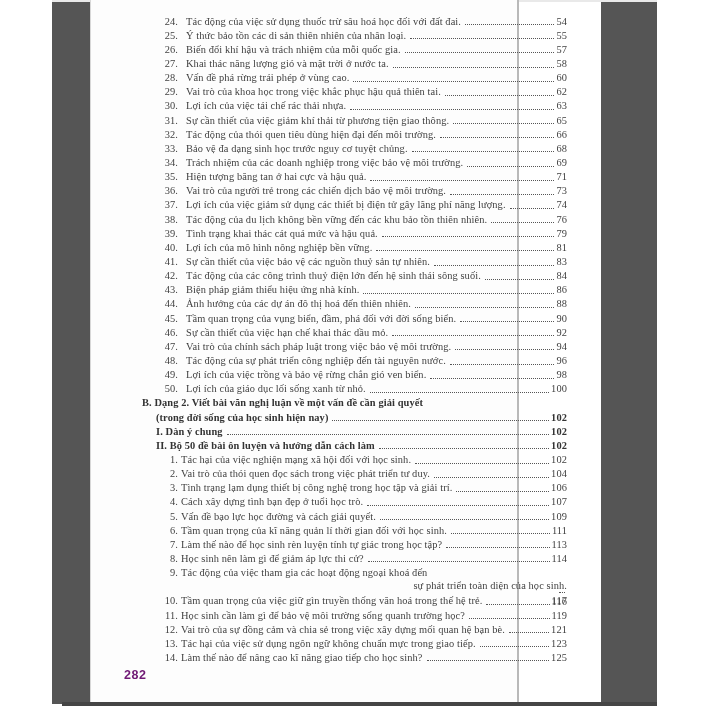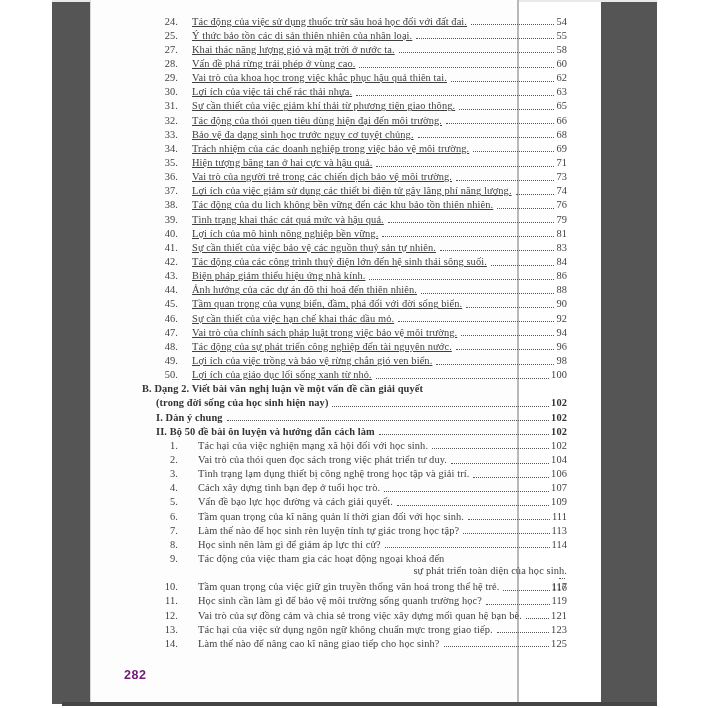--- a/index.html
+++ b/index.html
@@ -27,23 +27,23 @@
     position:absolute;left:0;top:14px;width:477px;
     font-size:10.4px;color:var(--text,#3f3f3f);
     letter-spacing:0.1px;
   }
   .row{display:flex;align-items:flex-end;height:14.15px;white-space:nowrap;}
   .row .num{flex:0 0 36px;text-align:right;line-height:12.5px;}
   .row .txt{flex:0 0 auto;line-height:12.5px;}
   .row .lead{flex:1 1 auto;min-width:6px;border-bottom:1.6px dotted #565656;margin:0 2px 3px 4px;}
   .row .pg{flex:0 0 auto;text-align:right;line-height:12.5px;}
   .r-item  {padding-left:52px;}
-  .r-item .txt{margin-left:14px;text-decoration:underline;}
+  .r-item .txt{margin-left:8px;}
   .r-sub   {padding-left:52px;}
-  .r-sub .txt{margin-left:20px;}
+  .r-sub .txt{margin-left:3px;}
   .r-cont  {padding-left:100px;flex-direction:column;}
   .r-heading{padding-left:52px;font-weight:bold;color:#333333;}
   .r-headcont{padding-left:66px;font-weight:bold;color:#333333;justify-content:flex-end;}
   .r-subhead{padding-left:66px;font-weight:bold;color:#333333;}
   .folio{
     position:absolute;left:34px;top:668px;
     font-family:"Liberation Sans", sans-serif;
     font-weight:bold;font-size:12.5px;color:#701a75;letter-spacing:0.5px;
   }
 </style>
@@ -67,20 +67,26 @@
           <span class="lead"></span>
           <span class="pg">54</span>
         </div>
         <div class="row r-item">
           <span class="num">25.</span>
           <span class="txt">Ý thức bảo tồn các di sản thiên nhiên của nhân loại.</span>
           <span class="lead"></span>
           <span class="pg">55</span>
         </div>
         <div class="row r-item">
+          <span class="num">26.</span>
+          <span class="txt">Biến đổi khí hậu và trách nhiệm của mỗi quốc gia.</span>
+          <span class="lead"></span>
+          <span class="pg">57</span>
+        </div>
+        <div class="row r-item">
           <span class="num">27.</span>
           <span class="txt">Khai thác năng lượng gió và mặt trời ở nước ta.</span>
           <span class="lead"></span>
           <span class="pg">58</span>
         </div>
         <div class="row r-item">
           <span class="num">28.</span>
           <span class="txt">Vấn đề phá rừng trái phép ở vùng cao.</span>
           <span class="lead"></span>
           <span class="pg">60</span>

